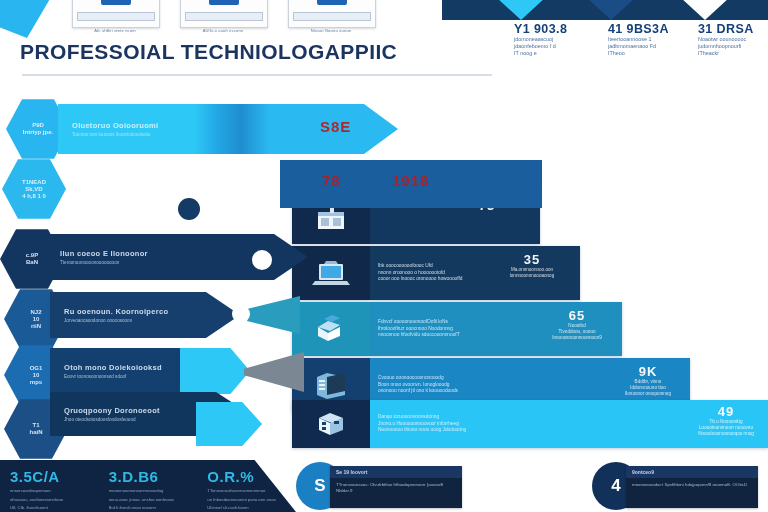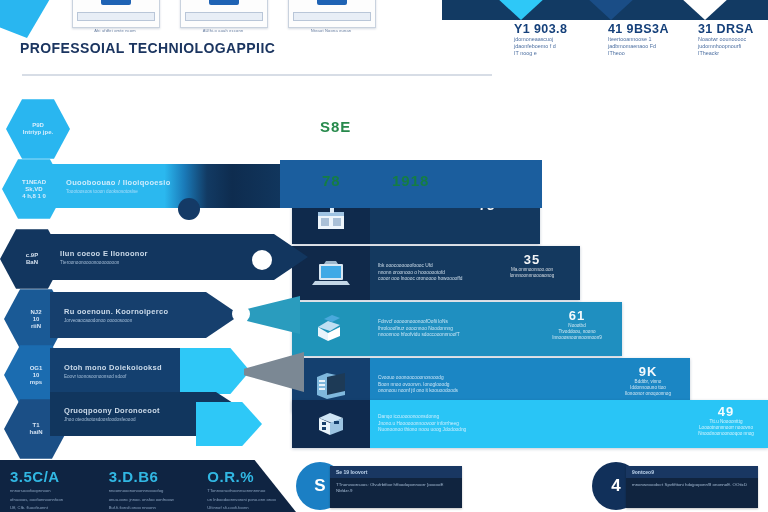--- a/index.html
+++ b/index.html
@@ -20,21 +20,21 @@
   .tcard .ticon:after{content:"";position:absolute;left:4px;top:4px;width:16px;height:11px;
          background:#cfe4f8;border-radius:1px;}
   .tcard .tbar{position:absolute;left:4px;right:4px;bottom:6px;height:7px;background:#e8eef6;
          border:1px solid #b9c6d8;}
   .tcap{position:absolute;width:86px;text-align:center;font-size:4px;line-height:5px;
         color:#2a4a7a;opacity:.75;letter-spacing:.2px;}
   .corner-wedge{position:absolute;left:-6px;top:-8px;width:60px;height:46px;background:#29b6f0;
         clip-path:polygon(0 0,100% 0,55% 100%,0 72%);}
 
   
-  .title{position:absolute;left:20px;top:40px;font-size:14px;font-weight:bold;
+  .title{position:absolute;left:20px;top:40px;font-size:21px;font-weight:bold;
     letter-spacing:.4px;color:#1b3560;white-space:nowrap;
     font-family:"Liberation Sans Narrow","Liberation Sans",sans-serif;}
   .title-rule{position:absolute;left:22px;top:74px;width:470px;height:2px;background:#d7dde6;}
 
   
   .chevband{position:absolute;left:442px;top:-14px;width:326px;height:34px;background:#123a63;}
   .chev{position:absolute;top:0;width:74px;height:34px;}
   .chev i{position:absolute;inset:0;clip-path:polygon(0 0,100% 0,50% 100%);display:block;}
   .stat-col{position:absolute;top:22px;width:92px;}
   .stat-num{font-size:12.5px;font-weight:bold;color:#15407a;letter-spacing:.4px;}
@@ -42,21 +42,21 @@
   .hex{position:absolute;width:64px;height:62px;
        clip-path:polygon(25% 2%,75% 2%,100% 50%,75% 98%,25% 98%,0 50%);
        display:flex;align-items:center;justify-content:center;}
   .hex span{font-size:6px;line-height:7px;color:#eaf4ff;text-align:center;font-weight:bold;
        opacity:.9;white-space:pre-line;}
   .bar{position:absolute;display:flex;align-items:center;}
   .bar.arrowend{clip-path:polygon(0 0,calc(100% - 34px) 0,100% 50%,calc(100% - 34px) 100%,0 100%);}
   .bar-txt{padding-left:14px;}
   .bar-t1{font-size:7.5px;font-weight:bold;color:#eaf5ff;letter-spacing:.3px;opacity:.85;}
   .bar-t2{font-size:4.6px;line-height:6px;color:#d5eaff;opacity:.7;margin-top:2px;}
-  .bignum{position:absolute;font-size:15px;font-weight:bold;color:#15803d;letter-spacing:1px;opacity:.92;}
+  .bignum{position:absolute;font-size:15px;font-weight:bold;color:#b91c1c;letter-spacing:1px;opacity:.92;}
 
   .dot{position:absolute;border-radius:50%;}
 
   
   .panel{position:absolute;display:flex;align-items:stretch;box-shadow:0 1px 3px rgba(20,48,92,.25);}
   .pi{width:78px;display:flex;align-items:center;justify-content:center;}
   .ptext{flex:1;padding:6px 8px;display:flex;flex-direction:column;justify-content:center;}
   .pl{font-size:4.8px;line-height:6.4px;color:#e8f5ff;opacity:.85;}
   .pnum{position:absolute;text-align:center;color:#fff;}
   .pnum b{display:block;font-size:13px;letter-spacing:1px;opacity:.95;}
@@ -189,21 +189,21 @@
         <path d="M12 6l8-4 8 3-8 4z" fill="#4aa9dc"></path>
       </svg>
     </div>
     <div class="ptext" style="background:#1f8fc0">
       <div class="pl">Fdnvcf  ooooonooonoofOofii  loNs</div>
       <div class="pl">Ihrolooofiruz  ooocnnoo   Noodonnng</div>
       <div class="pl">nnoonnoo  hfoofvidu  sdoccooonnnoofT</div>
     </div>
   </div>
   <div class="pnum" style="left:536px;top:308px;width:82px">
-    <b>61</b>
+    <b>65</b>
     <i>Noootbd</i>
     <i>Ttvoddoou,  noono</i>
     <i>Innooosnoonnoonnoon9</i>
   </div>
 
   <div class="panel" style="left:292px;top:358px;width:398px;height:54px">
     <div class="pi" style="background:#14406f">
       <svg width="38" height="32" viewBox="0 0 38 32">
         <path d="M5 8l10-4 18 4v18l-18 4-10-4z" fill="#7fb8dd"></path>
         <path d="M15 8l18-4v18l-18 4z" fill="#1d3a56"></path>
@@ -246,34 +246,33 @@
     <b>49</b>
     <i>Ttt.u  Noooontttg</i>
     <i>Looootnonnnoorr  nooovno</i>
     <i>Nnoodnoonoonooqoo nnog</i>
   </div>
 
   <div class="hex" style="left:6px;top:98px;background:#29b6f0">
     <span>P9D
 Intriyp jpe.</span>
   </div>
+  <div class="bar arrowend" style="left:58px;top:104px;width:340px;height:50px;
+       background:linear-gradient(90deg,#2ec8f7 0%,#2ec8f7 40%,#22a6e4 47%,#1f8ed0 54%,#2bb9f2 62%,#2bb9f2 100%);">
+    <div class="bar-txt">
+      <div class="bar-t1">Oluetoruo  Ooiooruomi</div>
+      <div class="bar-t2">Toontoo tom lounoos  Ikoosfodosdseito</div>
+    </div>
+  </div>
   <div class="bignum" style="left:320px;top:118px">S8E</div>
 
   <div class="hex" style="left:2px;top:158px;background:#2bb8ef">
     <span>T1NEAD
 Sk,VD
 4 h,8 1 0</span>
-  </div>
-  <div class="bar" style="left:52px;top:164px;width:250px;height:44px;
-       background:linear-gradient(90deg,#2bb8ef 0%,#2bb8ef 45%,#1a7ab8 53%,#123a63 62%,#0e2c4f 72%,#123a63 100%);
-       clip-path:polygon(0 0,100% 0,100% 100%,0 100%);">
-    <div class="bar-txt">
-      <div class="bar-t1">Ouooboouao  /  Ilooiqooesio</div>
-      <div class="bar-t2">Toootoosoos tooon dooksosotoslse</div>
-    </div>
   </div>
   <div class="bar" style="left:280px;top:160px;width:262px;height:48px;background:#1b5e9e;"></div>
   <div class="bignum" style="left:322px;top:172px">78</div>
   <div class="bignum" style="left:392px;top:172px">1918</div>
   <div class="dot" style="left:178px;top:198px;width:22px;height:22px;background:#143a66"></div>
 
   <div class="hex" style="left:0px;top:228px;background:#12365f">
     <span>c.9P
 BaN</span>
   </div>

